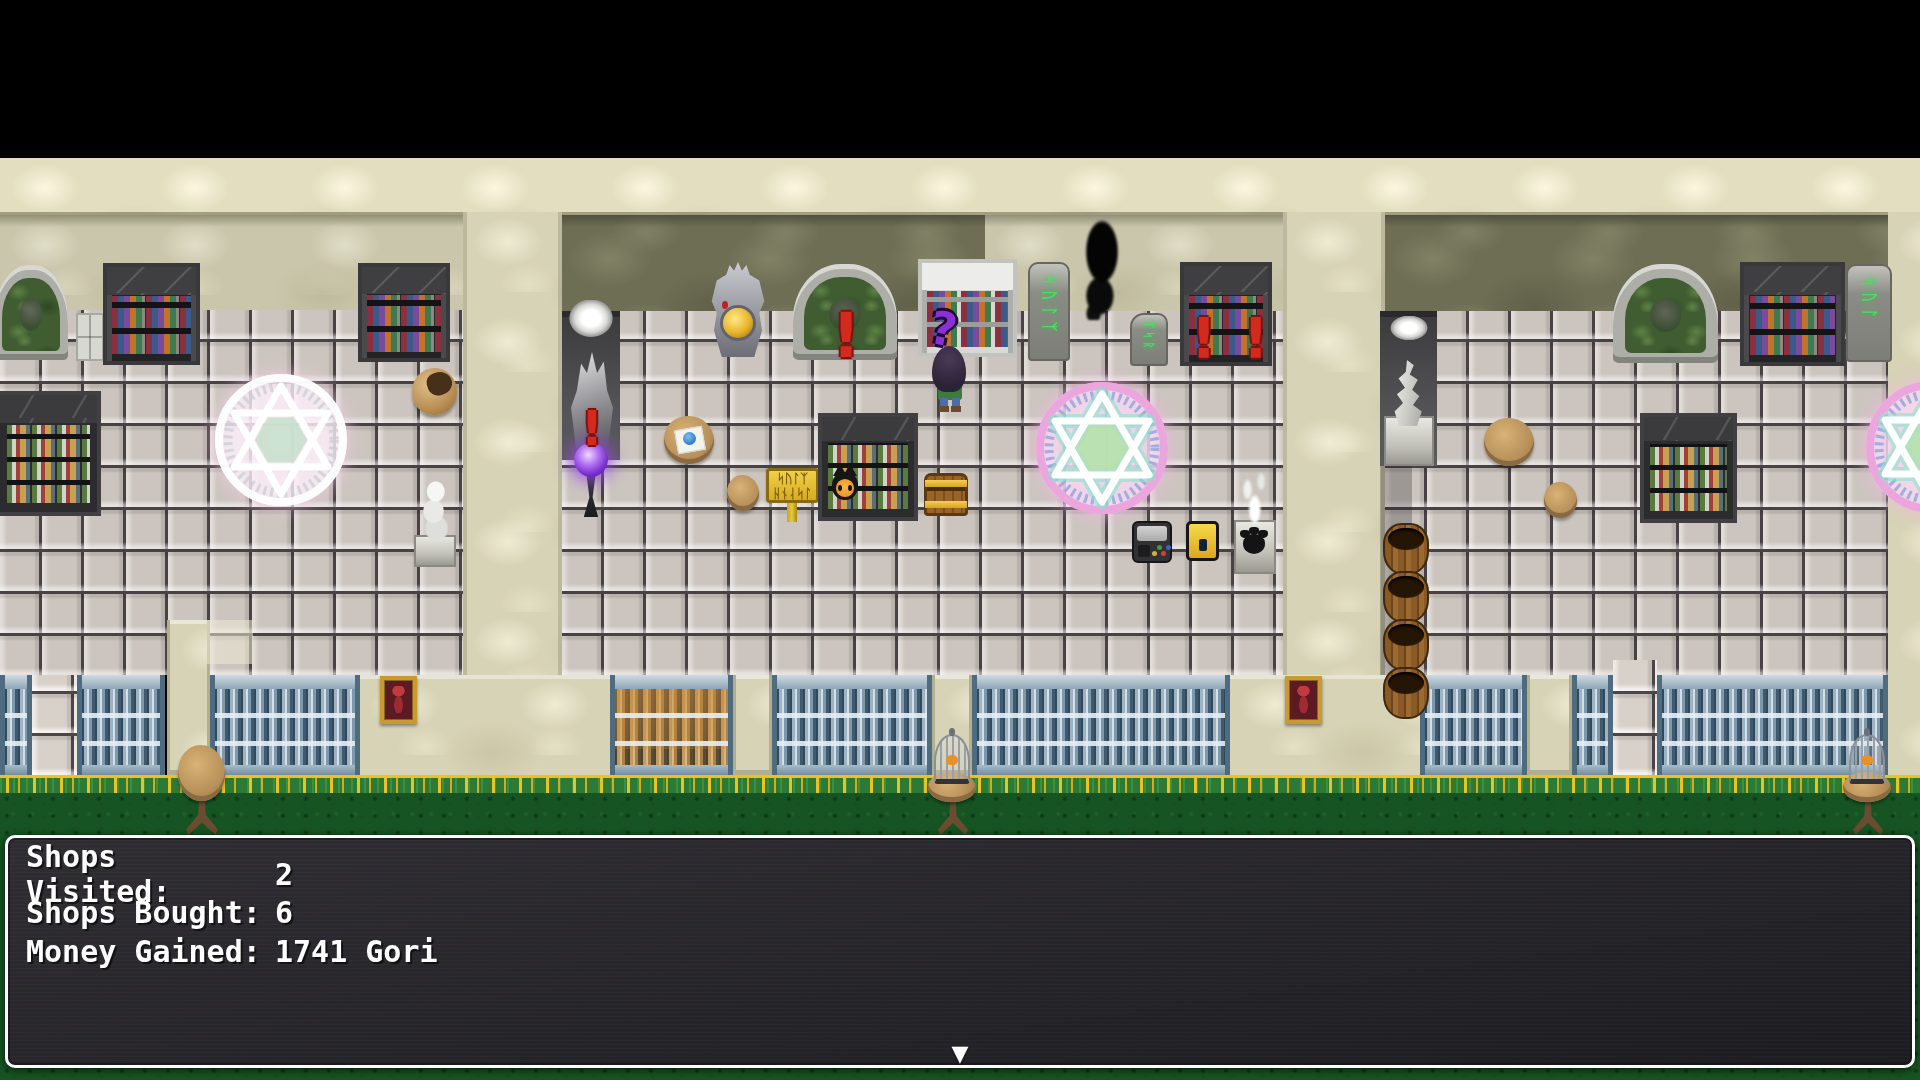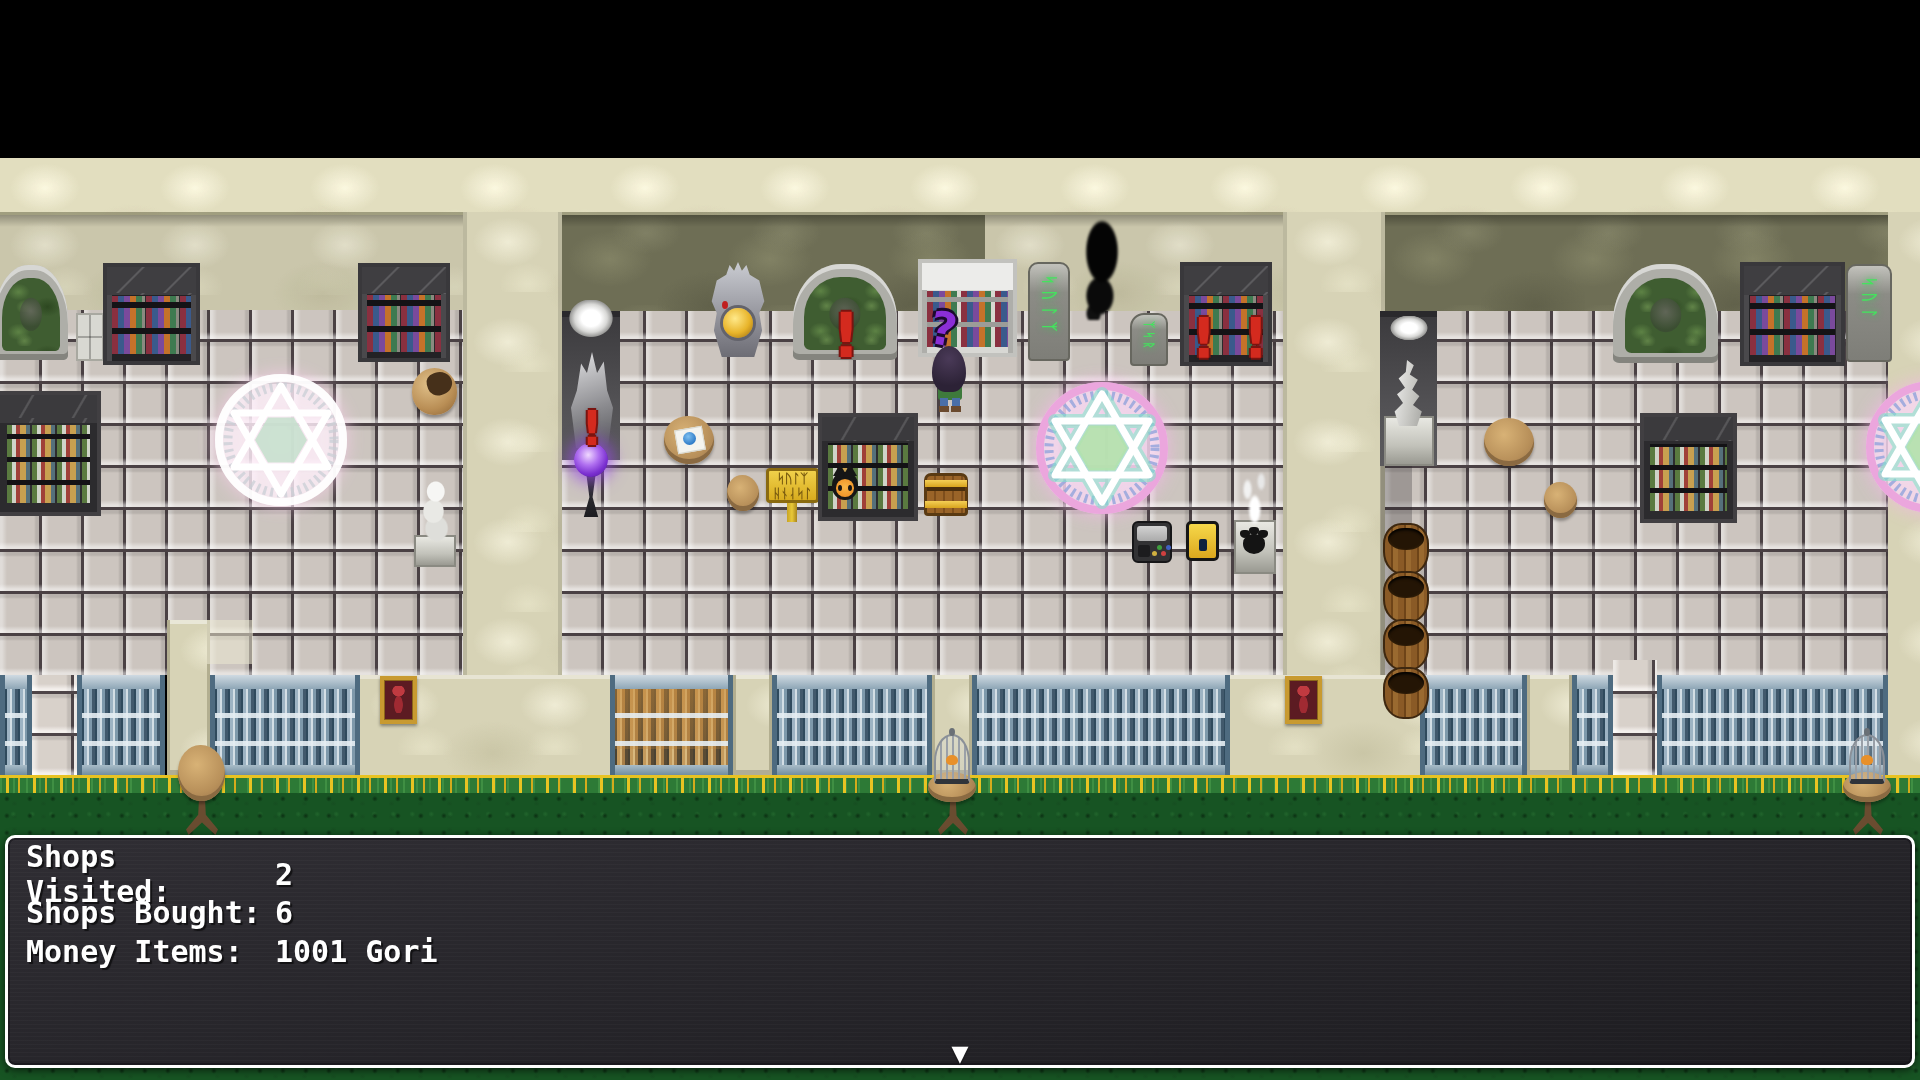--- a/index.html
+++ b/index.html
@@ -454,20 +454,20 @@
     <div class="dialog-rows">
       <div class="drow">
         <span class="lbl">Shops Visited:</span>
         <span class="val">2</span>
       </div>
       <div class="drow">
         <span class="lbl">Shops Bought:</span>
         <span class="val">6</span>
       </div>
       <div class="drow">
-        <span class="lbl">Money Items:</span>
-        <span class="val">1001 Gori</span>
+        <span class="lbl">Money Gained:</span>
+        <span class="val">1741 Gori</span>
       </div>
     </div>
     <div class="continue">▼</div>
   </div>
 
 </div>
 
 </body></html>

